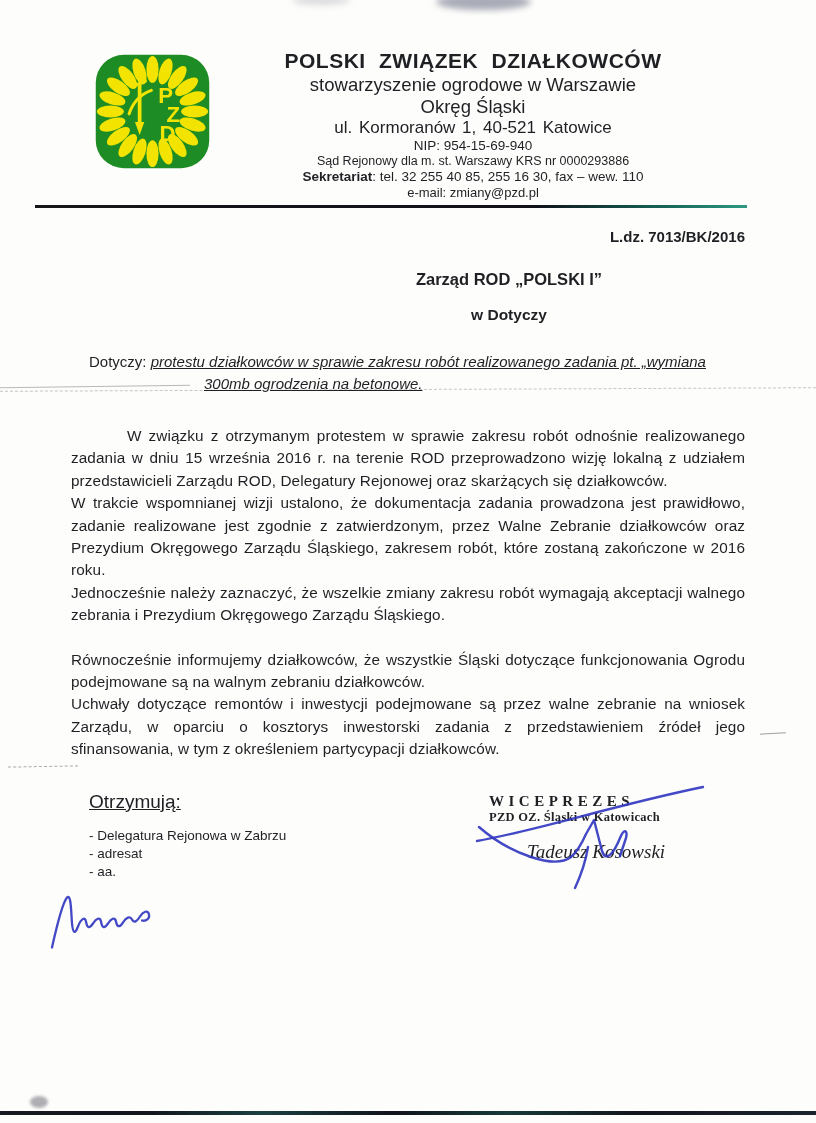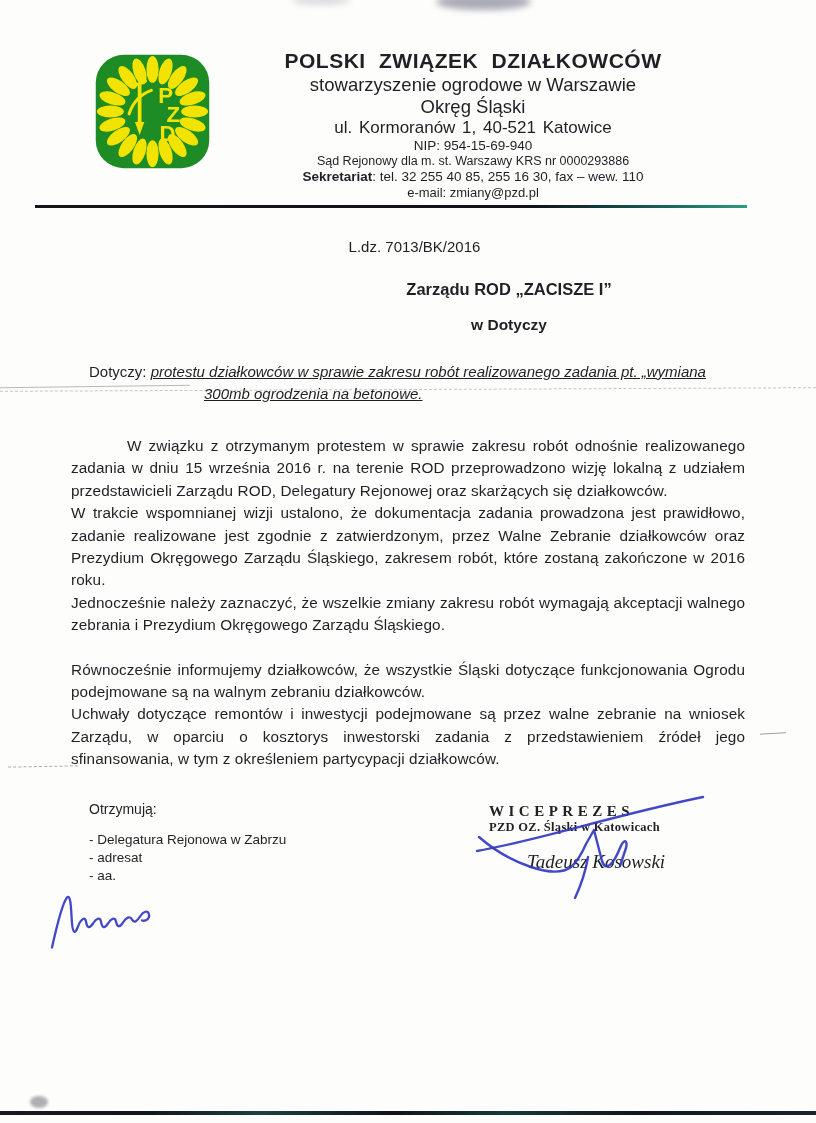--- a/index.html
+++ b/index.html
@@ -45,21 +45,21 @@
   .org-address{font-size:17px;line-height:21px;word-spacing:2px;}
   .org-nip{font-size:13.5px;line-height:16px;}
   .org-court{font-size:12.5px;line-height:15px;}
   .org-secretariat{font-size:13.5px;line-height:16px;}
   .org-secretariat b{font-weight:bold;}
   .org-email{font-size:13px;line-height:15px;}
   .header-divider{height:3px;width:712px;margin:5px 0 0 -36px;
     background:linear-gradient(90deg,#15161a 0%,#101218 70%,#166355 88%,var(--rule-teal) 100%);}
 
   
-  .ref-row{display:flex;justify-content:center;margin-top:30px;font-size:15px;}
+  .ref-row{display:flex;justify-content:flex-end;margin-top:20px;font-size:15px;font-weight:bold;}
   .ref-row .ref-number{padding-left:13px;}
   .ref-row .place-date{padding-right:46px;}
 
   
   .recipient{margin:22px 0 0 298px;width:280px;text-align:center;}
   .recipient-name{font-size:16.5px;font-weight:bold;line-height:24px;}
   .recipient-city{font-size:15.5px;font-weight:bold;margin-top:13px;line-height:22px;}
 
   
   .subject{margin-top:25px;padding-left:18px;font-size:15px;line-height:22px;}
@@ -68,21 +68,21 @@
 
   
   .body-text{margin-top:30px;font-size:15.3px;line-height:22.4px;text-align:justify;letter-spacing:.1px;}
   .body-text p{margin:0;}
   .body-text p.indent{text-indent:56px;}
   .body-text p.gap-before{margin-top:22px;}
 
   
   .footer{position:relative;margin-top:30px;height:160px;}
   .distribution{padding-left:18px;width:300px;}
-  .distribution-title{font-size:14px;}
+  .distribution-title{font-size:19px;text-decoration:underline;}
   .distribution-items{margin-top:14px;font-size:13.5px;line-height:18px;}
   .signature{position:absolute;left:418px;top:2px;width:200px;font-family:Liberation Serif, serif;}
   .signature-title{font-size:15px;font-weight:bold;letter-spacing:4.5px;line-height:17px;white-space:nowrap;}
   .signature-org{font-size:12.5px;font-weight:bold;letter-spacing:.3px;line-height:15px;white-space:nowrap;}
   .signature-name{font-size:19px;font-style:italic;margin:16px 0 0 38px;white-space:nowrap;}
   .pen-overlay{position:absolute;left:-26px;top:-16px;width:256px;height:118px;pointer-events:none;}
   .pen{stroke:var(--pen-blue);fill:none;stroke-linecap:round;stroke-linejoin:round;opacity:.9;}
 
   .initials-svg{position:absolute;left:42px;top:882px;width:140px;height:78px;}
 </style>
@@ -147,21 +147,21 @@
       <div class="org-secretariat"><b>Sekretariat</b><span>: tel. 32 255 40 85, 255 16 30, fax – wew. 110</span></div>
       <div class="org-email">e-mail: zmiany@pzd.pl</div>
     </div>
     <div class="header-divider"></div>
 
     <div class="ref-row">
       <span class="ref-number">L.dz. 7013/BK/2016</span>
     </div>
 
     <div class="recipient">
-      <div class="recipient-name">Zarządu ROD „ZACISZE I”</div>
+      <div class="recipient-name">Zarząd ROD „POLSKI I”</div>
       <div class="recipient-city">w Dotyczy</div>
     </div>
 
     <div class="subject">
       <div>
         <span>Dotyczy:</span>
         <span class="subject-text">protestu działkowców w sprawie zakresu robót realizowanego zadania pt. „wymiana</span>
       </div>
       <div class="subject-line2">
         <span class="subject-text">300mb ogrodzenia na betonowe.</span>

